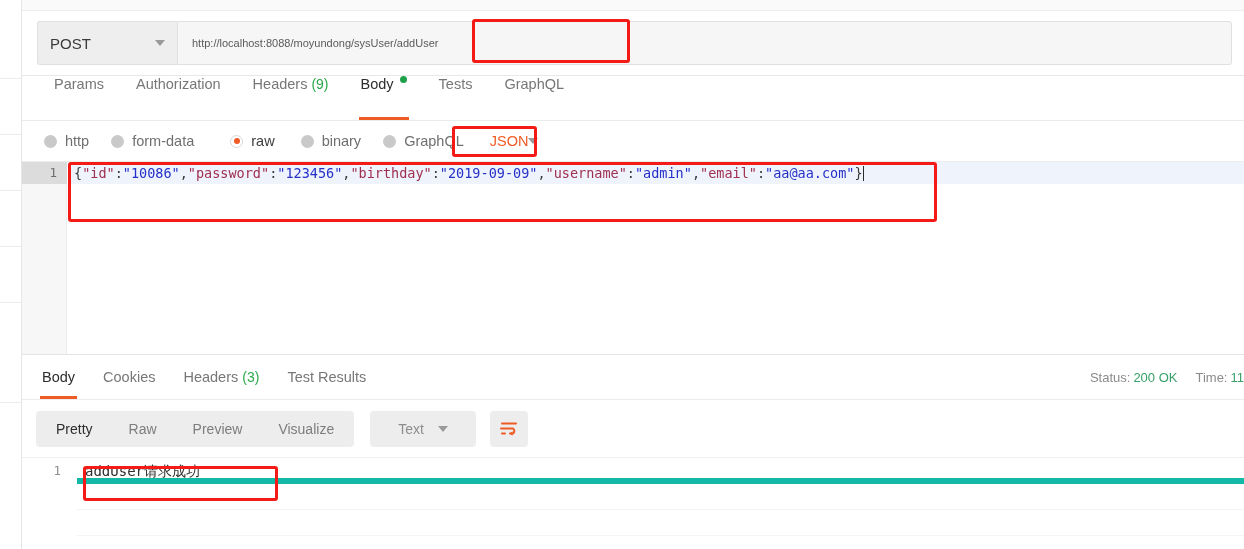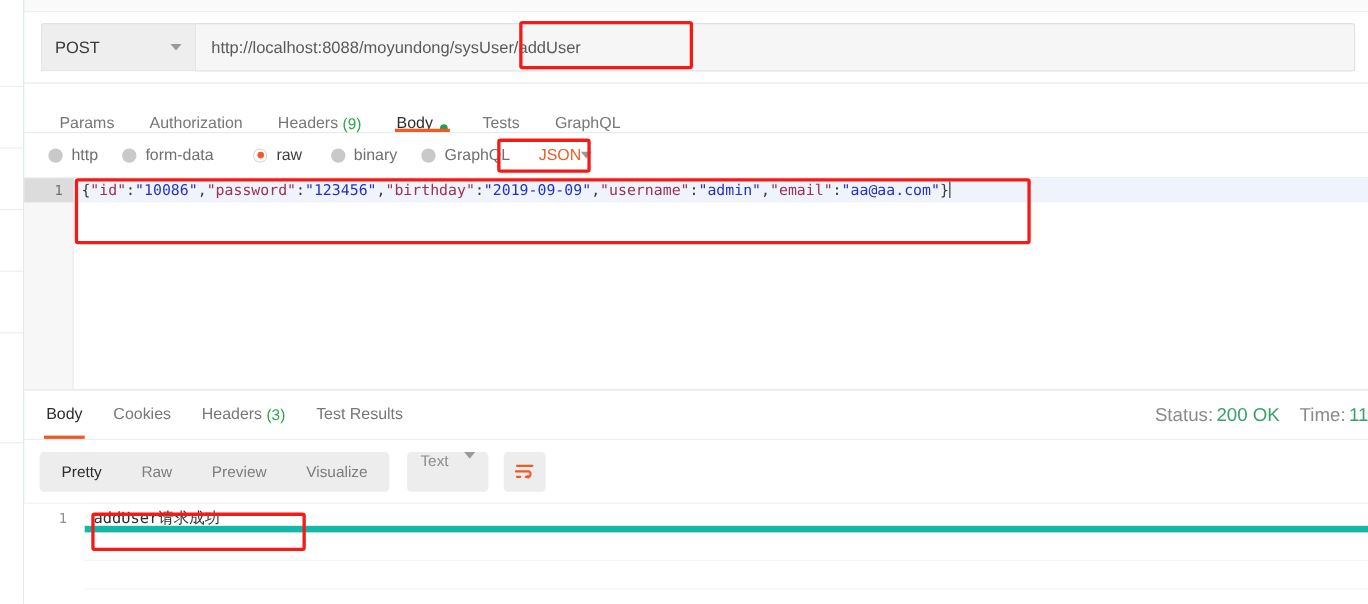--- a/index.html
+++ b/index.html
@@ -90,39 +90,39 @@
     width: 1055px; height: 44px;
     background: #f6f6f6;
     border: 1px solid #e0e0e0;
     border-radius: 0 3px 3px 0;
     display: flex;
     align-items: center;
     padding: 0 14px;
     cursor: text;
   }
   .url-text {
-    font-size: 15px;
+    font-size: 11px;
     color: #5a5a5a;
     white-space: nowrap;
   }
 
   
   .req-tabs {
     position: absolute;
     left: 0; top: 76px;
     width: 1222px; height: 45px;
     background: #ffffff;
     border-bottom: 1px solid #ebebeb;
     display: flex;
     align-items: stretch;
     padding-left: 16px;
   }
   .req-tab {
     display: flex;
-    align-items: flex-end;
+    align-items: flex-start;
     padding: 0 16px;
     font-size: 14.5px;
     color: #777777;
     position: relative;
     cursor: pointer;
     white-space: nowrap;
   }
   .req-tab.active { color: #2d2d2d; }
   .req-tab.active::after {
     content: "";
@@ -280,21 +280,21 @@
     bottom: 0;
     height: 3px;
     background: #ef5b25;
   }
   .resp-meta {
     position: absolute;
     right: 0; top: 0;
     height: 45px;
     display: flex;
     align-items: center;
-    font-size: 17px;
+    font-size: 13px;
     color: #8a8a8a;
     white-space: nowrap;
   }
   .meta-item { margin-left: 18px; }
   .meta-val-ok { color: #38a169; margin-left: 3px; }
   .meta-val-time { color: #38a169; margin-left: 3px; }
 
   
   .resp-toolbar {
     position: absolute;
@@ -318,25 +318,25 @@
     line-height: 32px;
     font-size: 14px;
     color: #7d7d7d;
     border-radius: 3px;
     cursor: pointer;
     white-space: nowrap;
   }
   .seg.active { color: #2d2d2d; }
   .fmt-select {
     display: flex;
-    align-items: flex-start;
+    align-items: center;
     background: #ededed;
     border-radius: 4px;
     height: 36px;
-    padding: 0 12px;
+    padding: 0 28px;
     margin-left: 16px;
     cursor: pointer;
   }
   .fmt-label { font-size: 14px; color: #8d8d8d; margin-right: 14px; }
   .wrap-btn {
     width: 38px; height: 36px;
     background: #ededed;
     border-radius: 4px;
     margin-left: 14px;
     display: flex;

